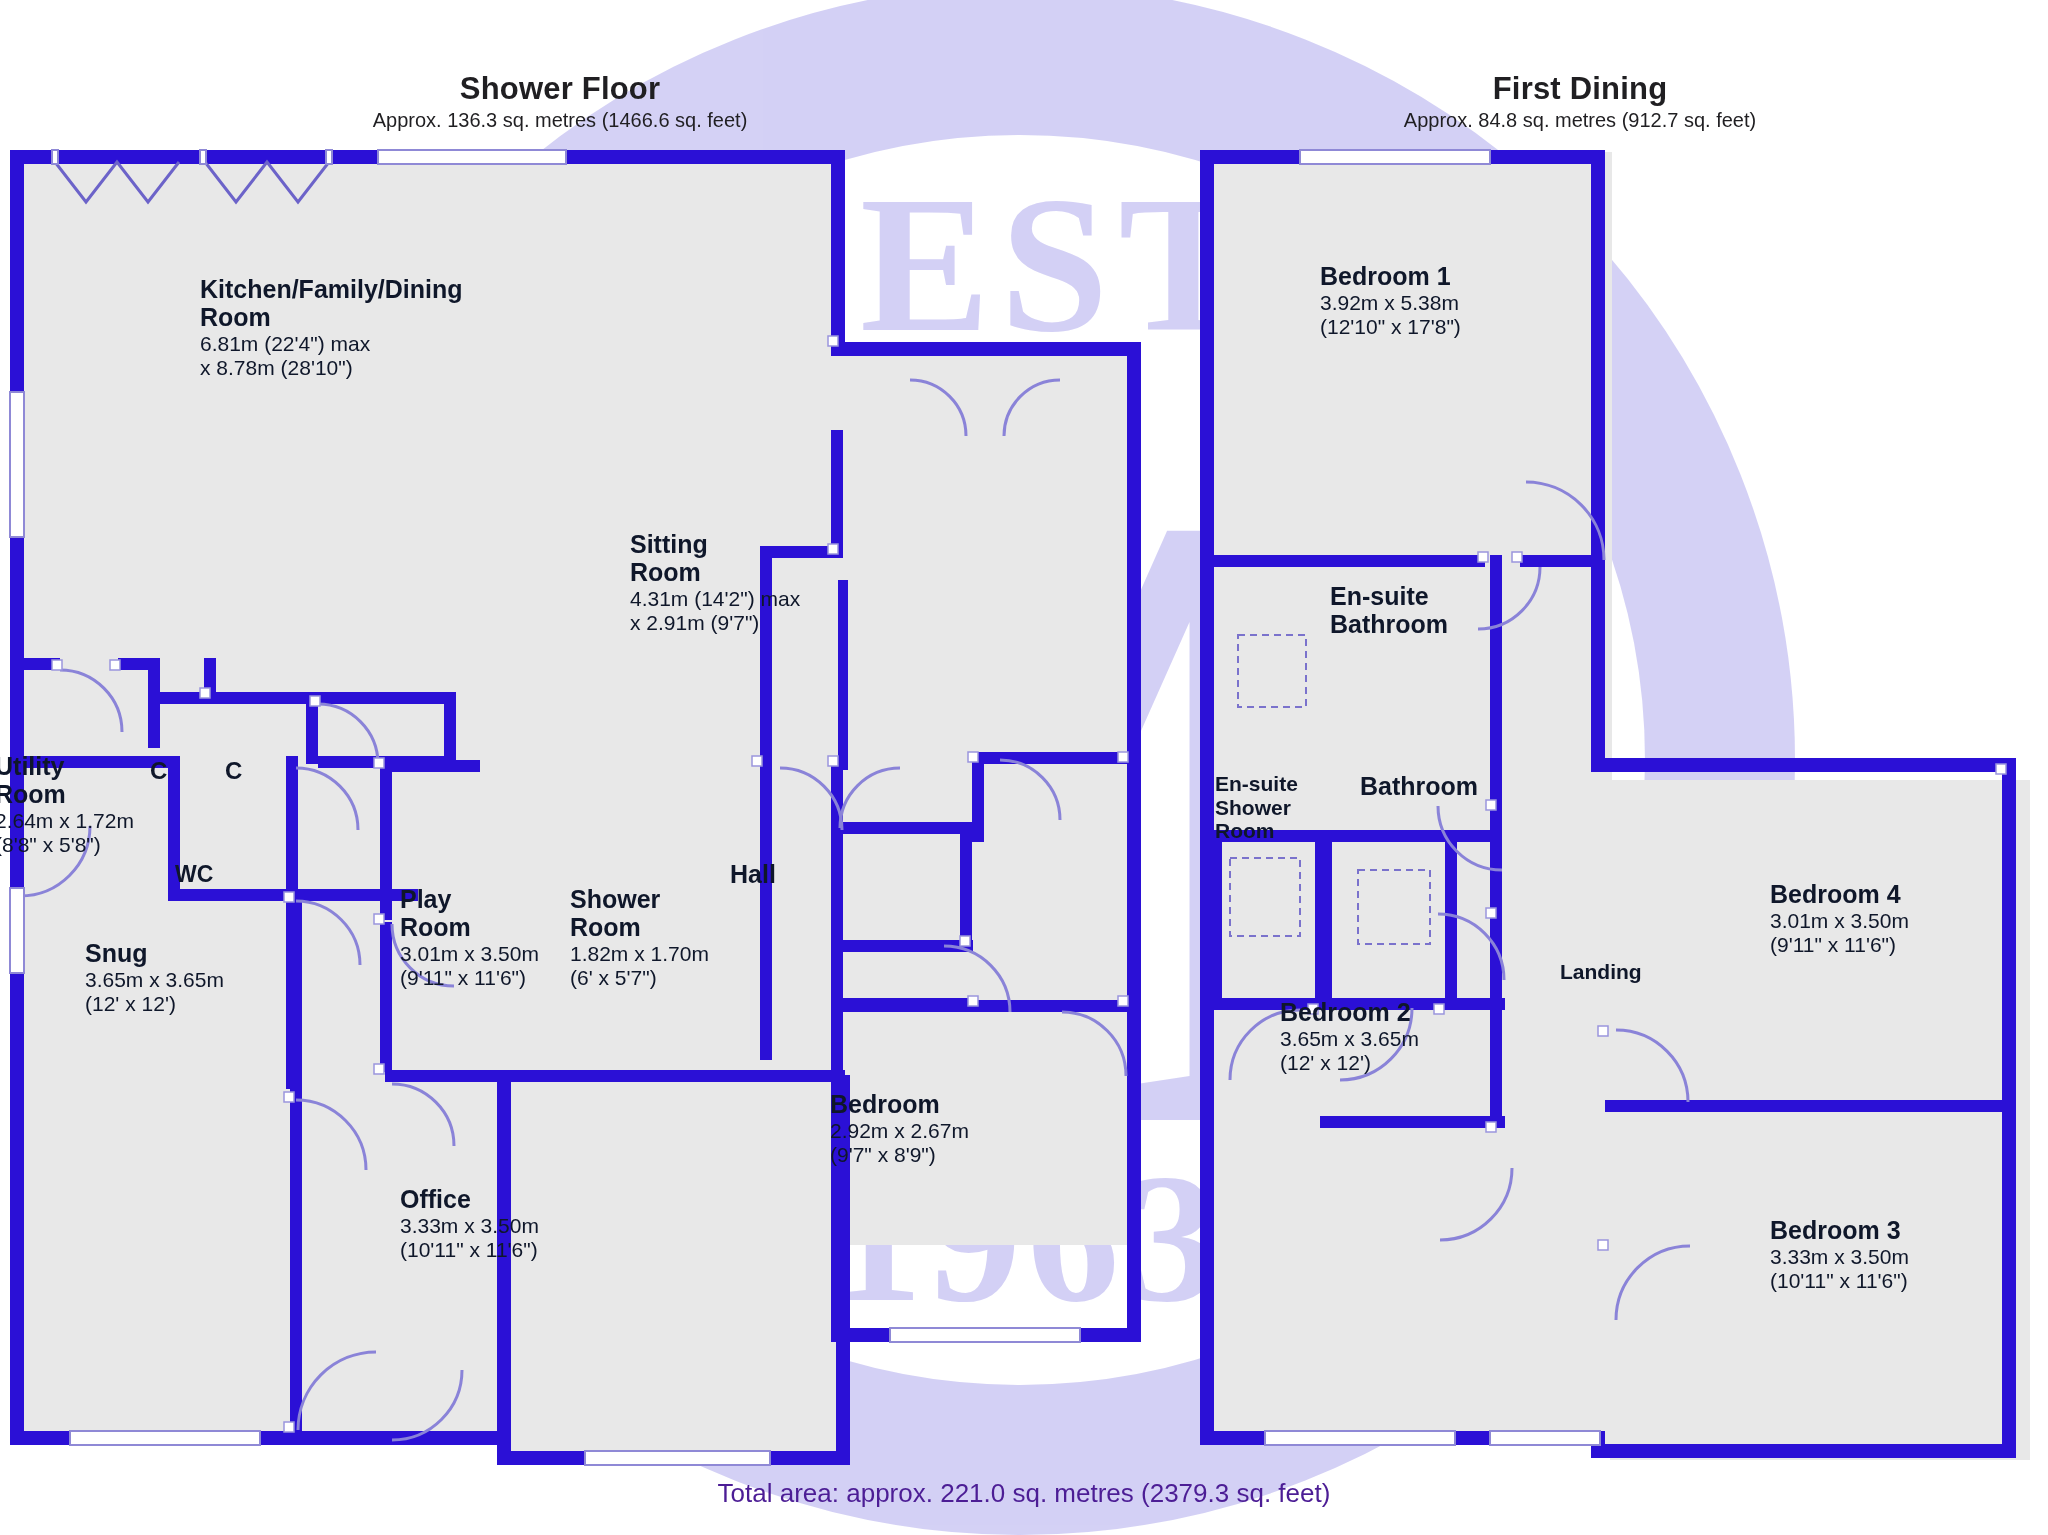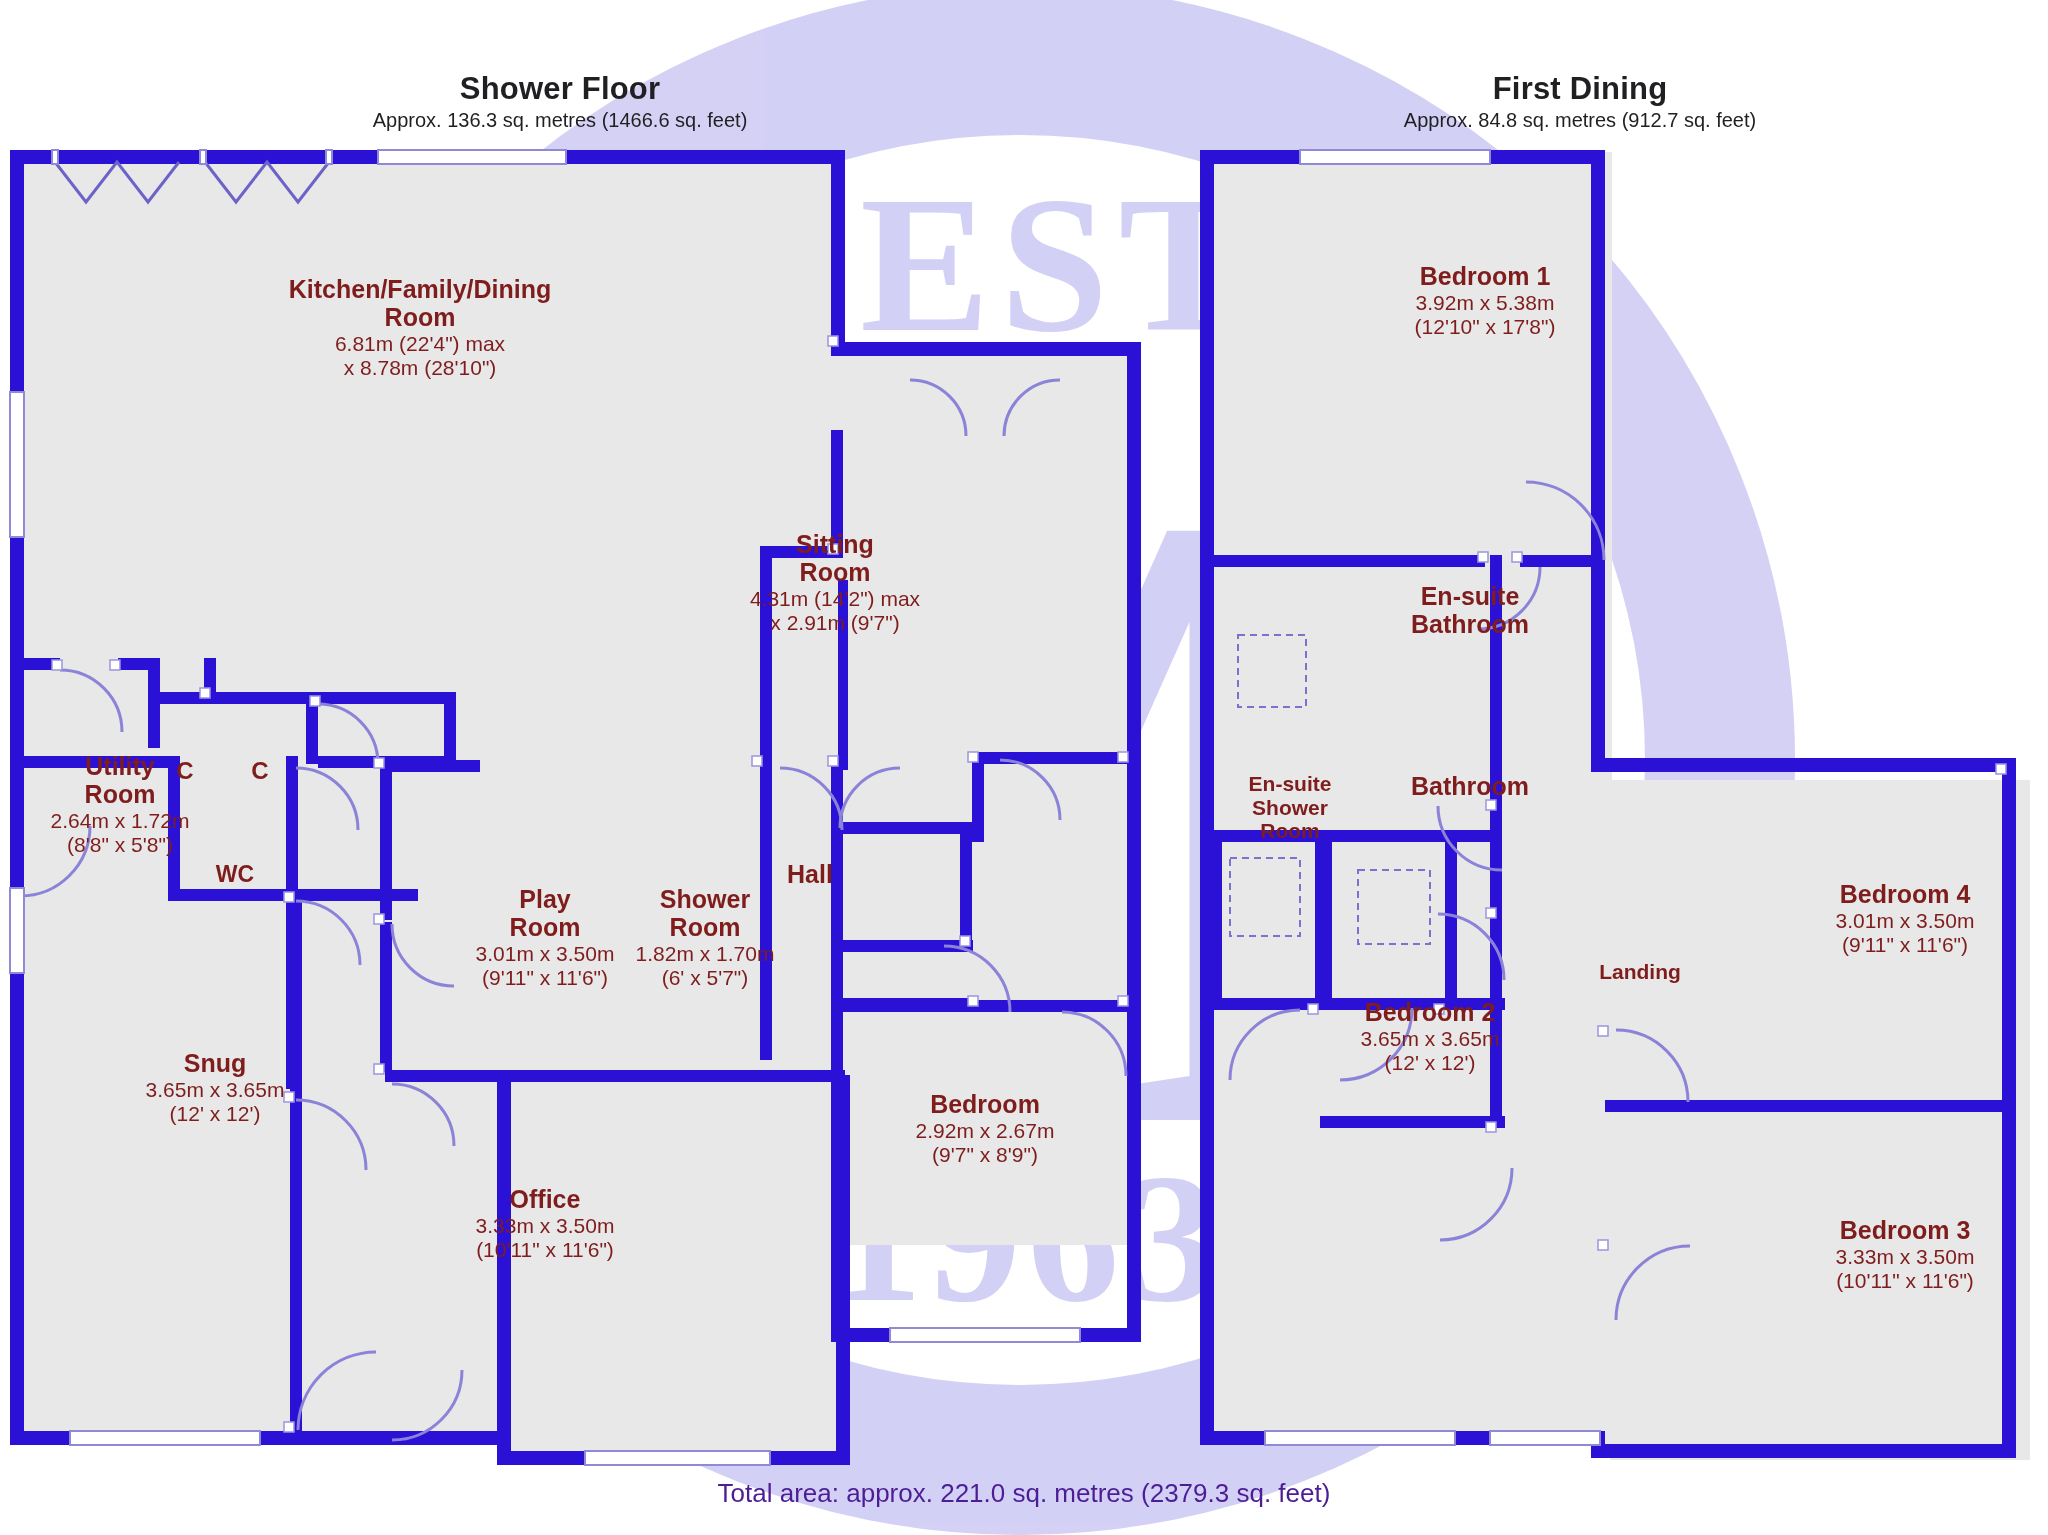--- a/index.html
+++ b/index.html
@@ -62,24 +62,23 @@
   .plan {
     position: absolute;
     z-index: 10;
   }
   #plan-ground { left: 0px; top: 140px; width: 1180px; height: 1330px; }
   #plan-first  { left: 1190px; top: 140px; width: 858px; height: 1330px; }
 
   
   .room-label {
     position: absolute;
-    text-align: center;
     z-index: 20;
     line-height: 1.12;
-    color: #7f1d1d;
+    color: #0f172a;
     pointer-events: none;
   }
   .room-label .rname {
     font-size: 25px;
     font-weight: bold;
     white-space: pre-line;
   }
   .room-label .rdim {
     font-size: 21px;
     font-weight: normal;
@@ -286,21 +285,21 @@
 </div>
 
 <div class="room-label closet" style="left:225px; top:758px; width:70px;">
   <div class="rname">C</div>
 </div>
 
 <div class="room-label tiny" style="left:175px; top:862px; width:120px;">
   <div class="rname">WC</div>
 </div>
 
-<div class="room-label" style="left:85px; top:1049px; width:260px;">
+<div class="room-label" style="left:85px; top:939px; width:260px;">
   <div class="rname">Snug</div>
   <div class="rdim">3.65m x 3.65m
 (12' x 12')</div>
 </div>
 
 <div class="room-label" style="left:400px; top:885px; width:290px;">
   <div class="rname">Play
 Room</div>
   <div class="rdim">3.01m x 3.50m
 (9'11" x 11'6")</div>

